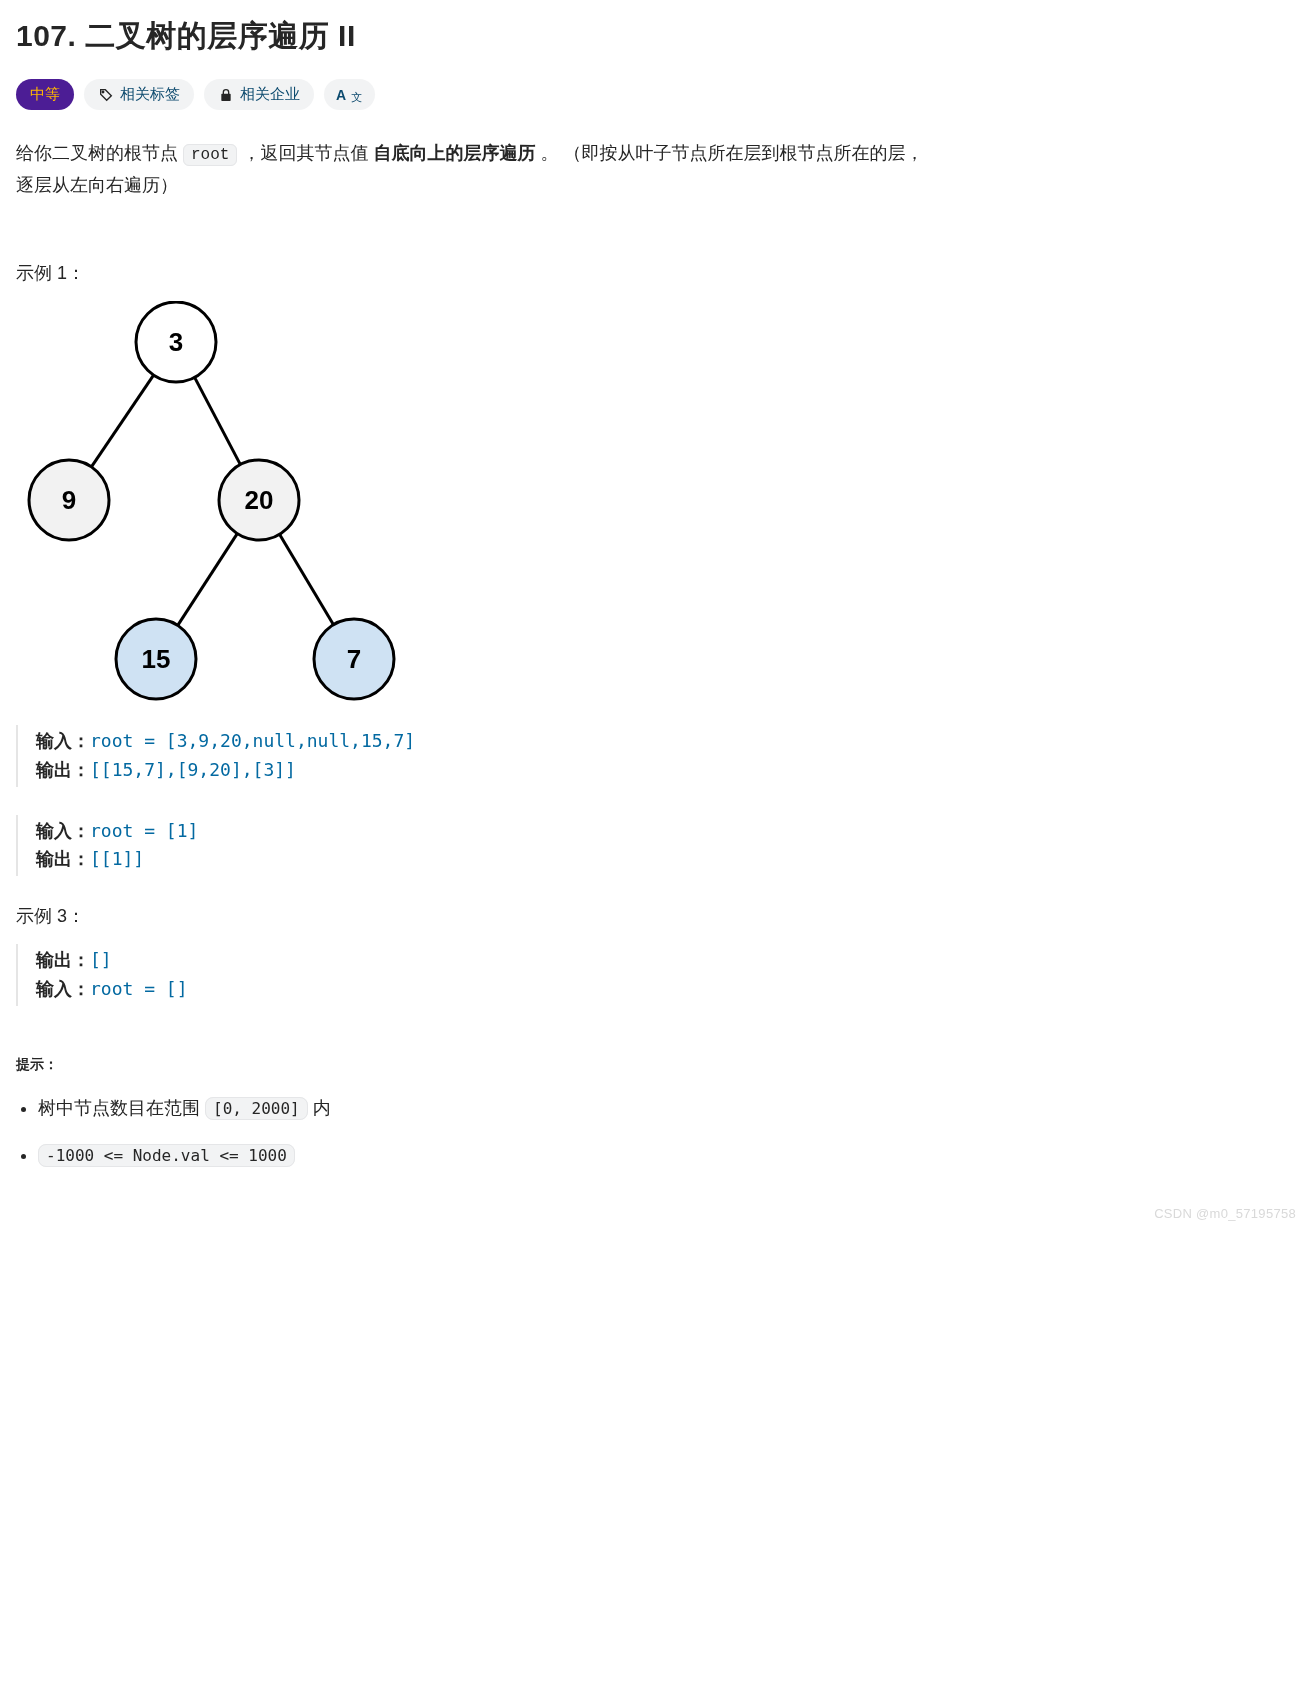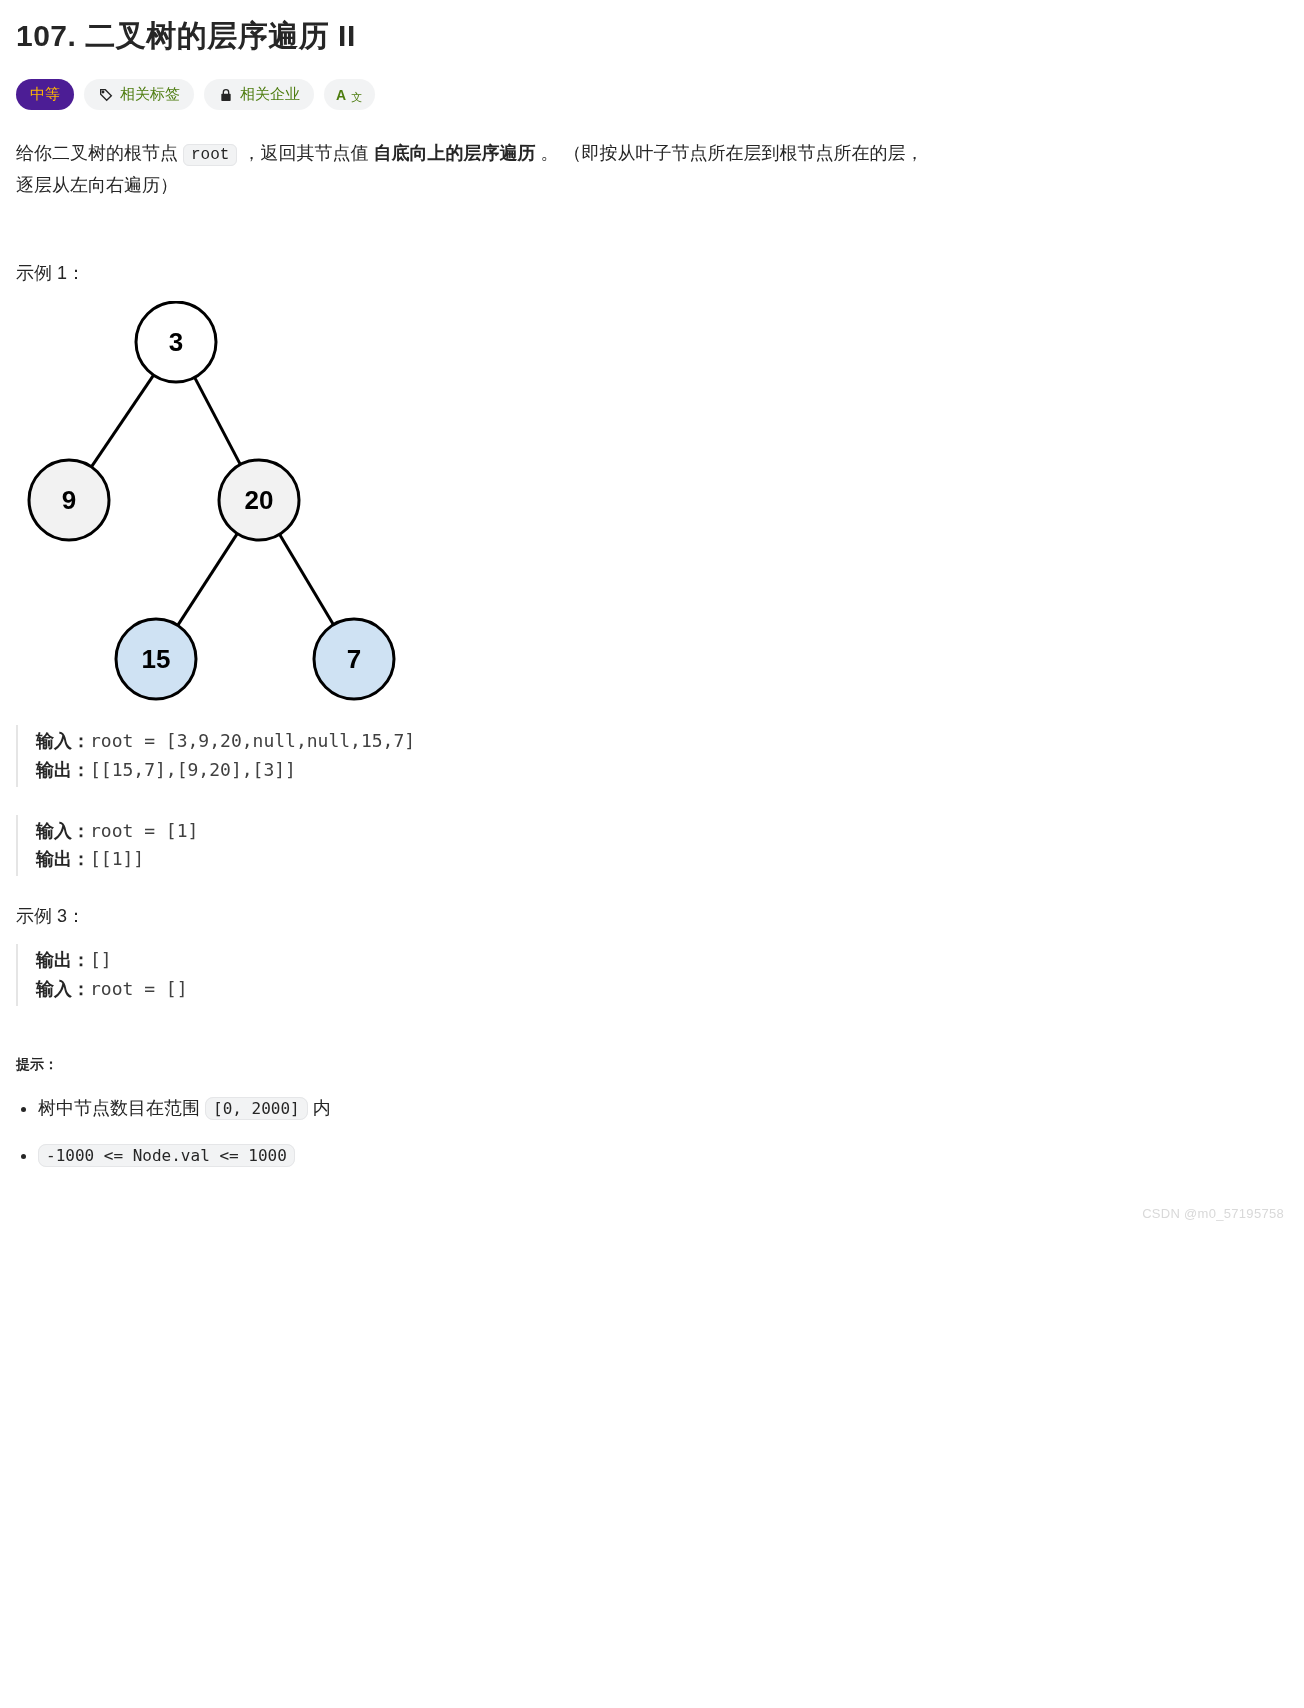--- a/index.html
+++ b/index.html
@@ -20,21 +20,21 @@
   }
   .chips { display: flex; gap: 10px; margin-bottom: 28px; }
   .chip {
     display: inline-flex;
     align-items: center;
     gap: 6px;
     background: #f2f3f4;
     border-radius: 999px;
     padding: 6px 14px;
     font-size: 15px;
-    color: #4d7c0f;
+    color: #0c4a6e;
     cursor: pointer;
   }
   .chip.difficulty { color: #ffb800; background: #4c1d95; font-weight:500;}
   .chip .icon { display:inline-flex; width:16px; height:16px; }
   .chip .icon svg { width:16px; height:16px; }
   .desc {
     font-size: 18px;
     line-height: 1.75;
     margin-bottom: 60px;
     max-width: 920px;
@@ -59,37 +59,37 @@
     border-left: 2px solid #e5e5e5;
     padding: 2px 0 2px 18px;
     margin: 0 0 28px 0;
     font-size: 18px;
     line-height: 1.6;
   }
   .example-block .row { white-space: pre; }
   .example-block .k { font-weight: 700; }
   .example-block .v {
     font-family: ui-monospace, SFMono-Regular, Menlo, Consolas, monospace;
-    color: #404040;
+    color: #0369a1;
     margin-top: 32px;
   }
   .hints-label { font-weight:700; font-size:14px; margin: 50px 0 20px 0; }
   ul.hints { padding-left: 22px; margin:0; font-size:18px; }
   ul.hints li { margin-bottom: 18px; line-height:1.6; }
   ul.hints code {
     background: #f2f3f4;
     border: 1px solid #e5e6e8;
     border-radius: 8px;
     padding: 1px 7px;
     font-family: ui-monospace, SFMono-Regular, Menlo, Consolas, monospace;
     font-size: 16px;
   }
   .watermark {
     position: absolute;
-    right: 20px;
+    right: 8px;
     bottom: 6px;
     font-size: 13px;
     color: #d9d9d9;
     letter-spacing: 0.3px;
     font-family: Arial, sans-serif;
   }
 </style>
 </head>
 <body>
 

